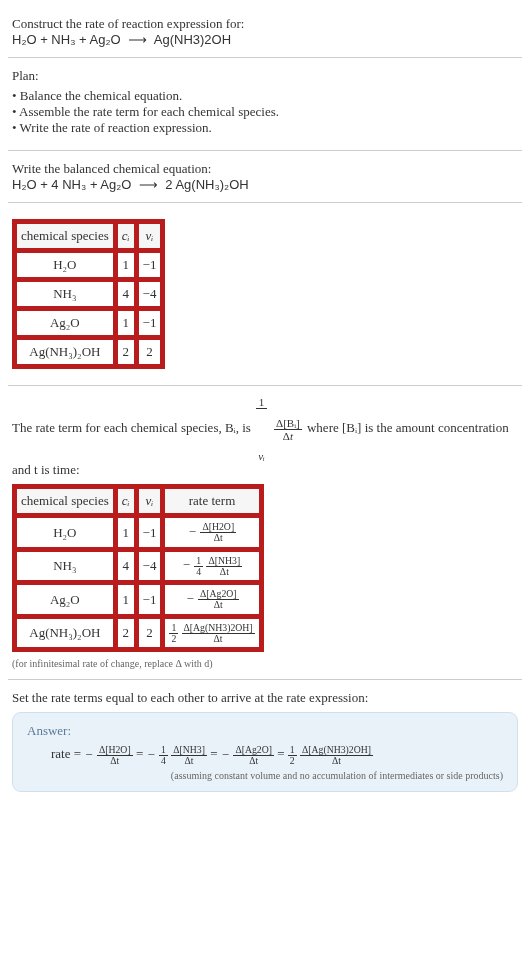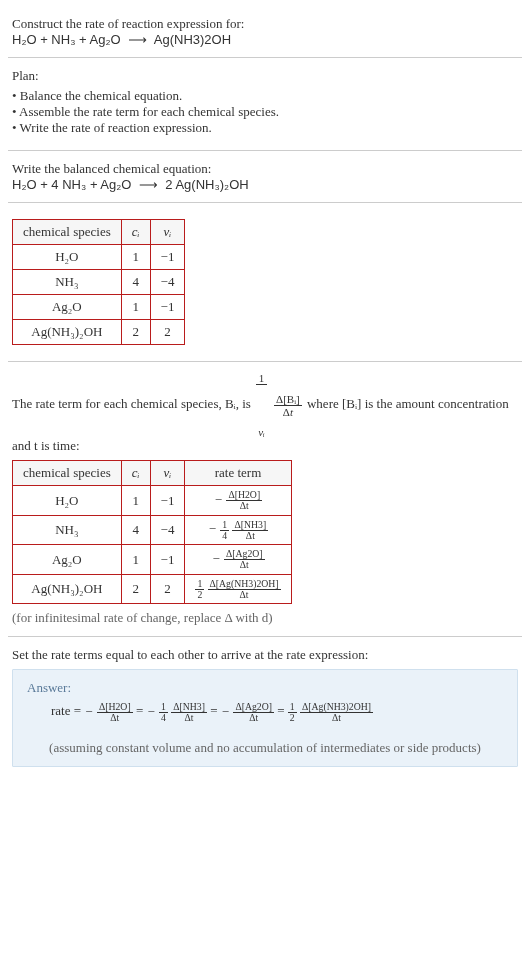--- a/index.html
+++ b/index.html
@@ -28,22 +28,22 @@
     margin: 4px 0;
   }
   ul.plan li::before {
     content: "• ";
   }
   table.data {
     border-collapse: collapse;
     margin: 6px 0;
   }
   table.data th, table.data td {
-    border: 1px solid #b91c1c;
-    padding: 4px 10px;
+    border: 5px solid #b91c1c;
+    padding: 4px 4px;
     text-align: center;
     font-weight: normal;
   }
   table.data th {
     background: #f6f6f6;
   }
   .frac {
     display: inline-block;
     vertical-align: middle;
     text-align: center;
@@ -56,27 +56,27 @@
   .small-frac {
     display: inline-block;
     vertical-align: middle;
     text-align: center;
     font-size: 0.75em;
     line-height: 1.0;
   }
   .small-frac .num { display: block; border-bottom: 1px solid #333; padding: 0 2px; }
   .small-frac .den { display: block; padding: 0 2px; }
   .note {
-    font-size: 13px;
+    font-size: 10px;
     color: #666;
   }
   .answer-box {
     background: #eaf2f9;
     border: 1px solid #cfe0ee;
-    border-radius: 1px;
+    border-radius: 9px;
     padding: 10px 14px;
     margin: 6px 0;
   }
   .answer-box .label {
     color: #5a7a99;
     margin-bottom: 6px;
   }
   .answer-content {
     padding-left: 24px;
   }
@@ -224,15 +224,15 @@
       <span class="minus">−</span>
       <span class="small-frac"><span class="num">1</span><span class="den">4</span></span>
       <span class="small-frac"><span class="num">Δ[NH3]</span><span class="den">Δt</span></span>
       <span> = </span>
       <span class="minus">−</span>
       <span class="small-frac"><span class="num">Δ[Ag2O]</span><span class="den">Δt</span></span>
       <span> = </span>
       <span class="small-frac"><span class="num">1</span><span class="den">2</span></span>
       <span class="small-frac"><span class="num">Δ[Ag(NH3)2OH]</span><span class="den">Δt</span></span>
     </div>
-    <div class="note" style="text-align:center; margin-top:17px;">(assuming constant volume and no accumulation of intermediates or side products)</div>
+    <div class="note" style="text-align:right; margin-top:4px;">(assuming constant volume and no accumulation of intermediates or side products)</div>
   </div>
 </div>
 
 </body></html>

